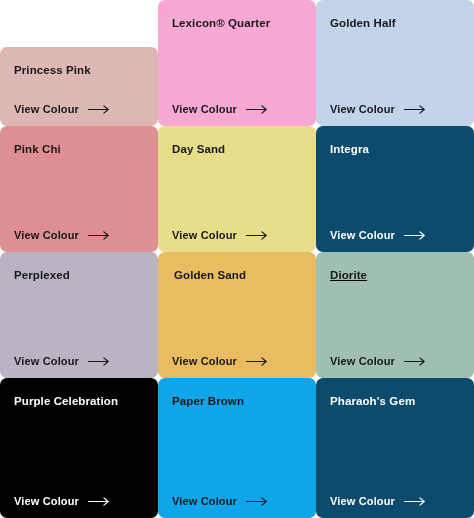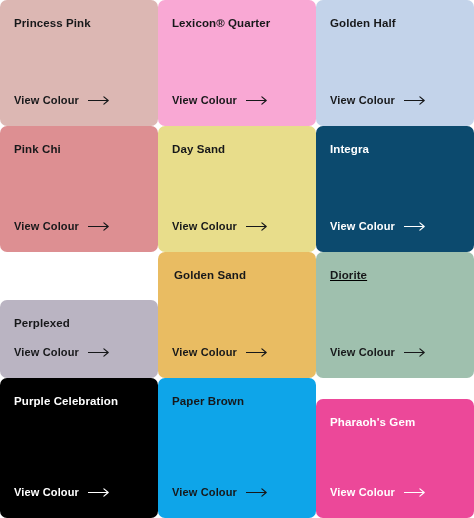--- a/index.html
+++ b/index.html
@@ -44,21 +44,21 @@
     font-weight: bold;
     line-height: 1.25;
     letter-spacing: 0.1px;
     margin: 0;
     white-space: nowrap;
   }
 
   .swatch-link {
     position: absolute;
     left: 14px;
-    bottom: 20px;
+    bottom: 11px;
     display: flex;
     align-items: center;
     gap: 9px;
     font-size: 11px;
     font-weight: bold;
     letter-spacing: 0.15px;
     line-height: 1;
     white-space: nowrap;
   }
 
@@ -74,21 +74,21 @@
   
   .tone-dark  .swatch-name,
   .tone-dark  .swatch-link { color: #17181a; }
   .tone-light .swatch-name,
   .tone-light .swatch-link { color: #ffffff; }
 </style>
 </head>
 <body>
 
 <div id="swatch-grid">
-    <div class="swatch-card tone-dark" style="background-color: rgb(220, 183, 179);">
+    <div class="swatch-card tone-dark" style="background-color: rgb(220, 183, 179); margin-top: 47px;">
       <div class="swatch-name">Princess Pink</div>
       <div class="swatch-link">
         <span class="swatch-link-label">View Colour</span>
         <span class="arrow-icon">
           <svg width="22" height="9" viewBox="0 0 22 9" fill="none" aria-hidden="true">
             <path d="M0.5 4.5 H19.6" stroke="currentColor" stroke-width="1.2" stroke-linecap="round"></path>
             <path d="M15.9 0.9 L20.2 4.5 L15.9 8.1" stroke="currentColor" stroke-width="1.2" stroke-linecap="round" stroke-linejoin="round" fill="none"></path>
           </svg>
         </span>
       </div>
@@ -146,21 +146,21 @@
       <div class="swatch-link">
         <span class="swatch-link-label">View Colour</span>
         <span class="arrow-icon">
           <svg width="22" height="9" viewBox="0 0 22 9" fill="none" aria-hidden="true">
             <path d="M0.5 4.5 H19.6" stroke="currentColor" stroke-width="1.2" stroke-linecap="round"></path>
             <path d="M15.9 0.9 L20.2 4.5 L15.9 8.1" stroke="currentColor" stroke-width="1.2" stroke-linecap="round" stroke-linejoin="round" fill="none"></path>
           </svg>
         </span>
       </div>
     </div>
-    <div class="swatch-card tone-dark" style="background-color: rgb(186, 180, 194); margin-top: 48px;">
+    <div class="swatch-card tone-dark" style="background-color: rgb(186, 180, 194);">
       <div class="swatch-name">Perplexed</div>
       <div class="swatch-link">
         <span class="swatch-link-label">View Colour</span>
         <span class="arrow-icon">
           <svg width="22" height="9" viewBox="0 0 22 9" fill="none" aria-hidden="true">
             <path d="M0.5 4.5 H19.6" stroke="currentColor" stroke-width="1.2" stroke-linecap="round"></path>
             <path d="M15.9 0.9 L20.2 4.5 L15.9 8.1" stroke="currentColor" stroke-width="1.2" stroke-linecap="round" stroke-linejoin="round" fill="none"></path>
           </svg>
         </span>
       </div>
@@ -206,21 +206,21 @@
       <div class="swatch-link">
         <span class="swatch-link-label">View Colour</span>
         <span class="arrow-icon">
           <svg width="22" height="9" viewBox="0 0 22 9" fill="none" aria-hidden="true">
             <path d="M0.5 4.5 H19.6" stroke="currentColor" stroke-width="1.2" stroke-linecap="round"></path>
             <path d="M15.9 0.9 L20.2 4.5 L15.9 8.1" stroke="currentColor" stroke-width="1.2" stroke-linecap="round" stroke-linejoin="round" fill="none"></path>
           </svg>
         </span>
       </div>
     </div>
-    <div class="swatch-card tone-light" style="background-color: #ec4899; margin-top: 21px;">
+    <div class="swatch-card tone-light" style="background-color: #0c4a6e;">
       <div class="swatch-name">Pharaoh's Gem</div>
       <div class="swatch-link">
         <span class="swatch-link-label">View Colour</span>
         <span class="arrow-icon">
           <svg width="22" height="9" viewBox="0 0 22 9" fill="none" aria-hidden="true">
             <path d="M0.5 4.5 H19.6" stroke="currentColor" stroke-width="1.2" stroke-linecap="round"></path>
             <path d="M15.9 0.9 L20.2 4.5 L15.9 8.1" stroke="currentColor" stroke-width="1.2" stroke-linecap="round" stroke-linejoin="round" fill="none"></path>
           </svg>
         </span>
       </div>

